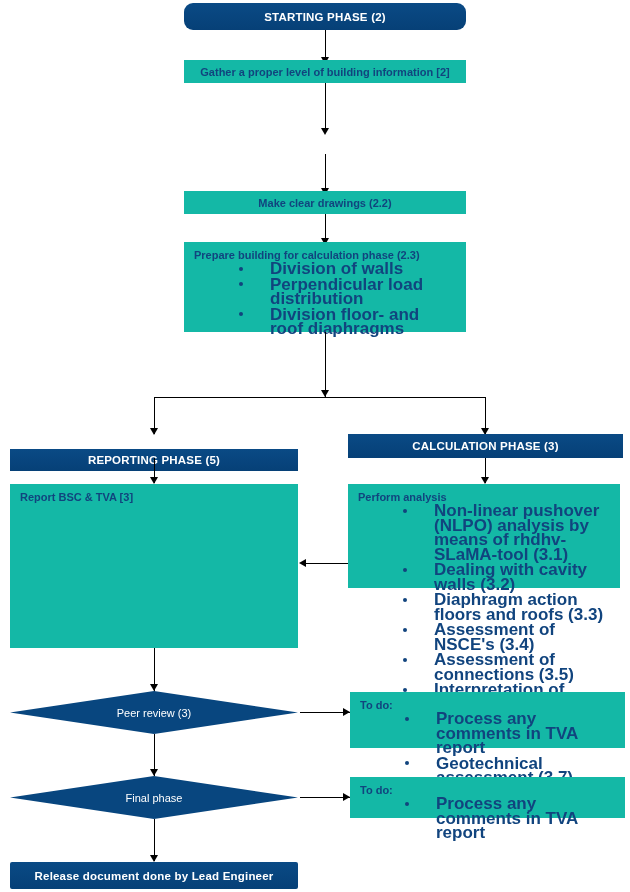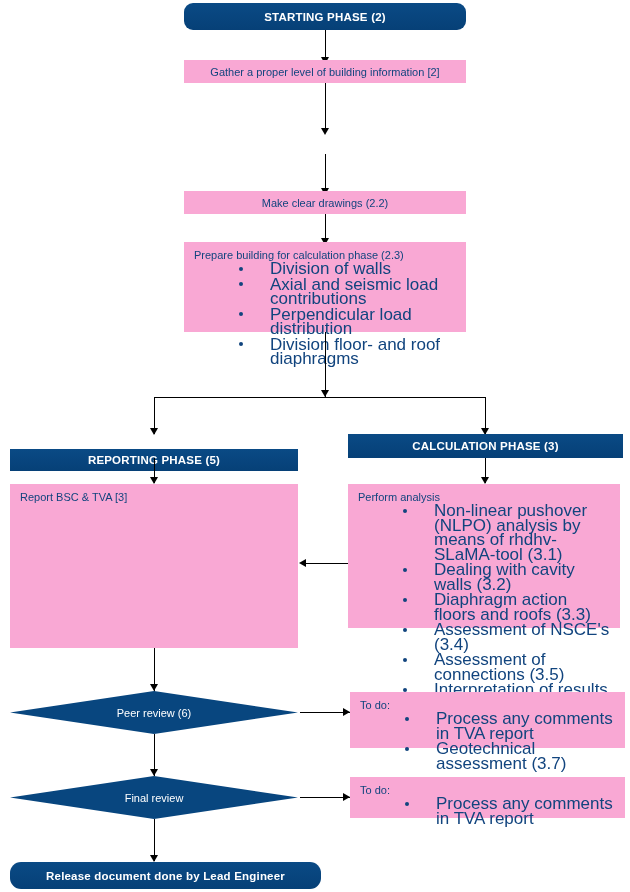--- a/index.html
+++ b/index.html
@@ -16,24 +16,25 @@
     color:#ffffff;
     font-size:11.5px;
     font-weight:bold;
     letter-spacing:.2px;
     display:flex;align-items:center;justify-content:center;
     text-align:center;
   }
   .dark.round{border-radius:9px;}
 
   .light{
-    background:#f9a8d4;
+    background:#14b8a6;
     color:#11447e;
     font-size:11px;
     padding:7px 10px 7px 10px;
+    font-weight:bold;
   }
   .light.center{display:flex;align-items:center;justify-content:center;padding:0;text-align:center;}
   .light .head{font-size:11px;color:#11447e;white-space:nowrap;}
 
   ul.bullets{margin:1px 0 0 0;padding:0;list-style:none;}
   ul.bullets li{
     position:relative;
     font-size:17px;
     color:#11447e;
     padding-left:76px;
@@ -101,24 +102,20 @@
 
   <div class="node light" style="left:184px;top:242px;width:282px;height:90px;">
     <div class="head">Prepare building for calculation phase (2.3)</div>
     <ul class="bullets">
       <li>
           <span class="bul"></span>
           <span class="txt">Division of walls</span>
         </li>
       <li>
           <span class="bul"></span>
-          <span class="txt">Axial and seismic load contributions</span>
-        </li>
-      <li>
-          <span class="bul"></span>
           <span class="txt">Perpendicular load distribution</span>
         </li>
       <li>
           <span class="bul"></span>
           <span class="txt">Division floor- and roof diaphragms</span>
         </li>
     </ul>
   </div>
 
   <div class="vline" style="left:325px;top:332px;height:65px;"></div>
@@ -138,21 +135,21 @@
 
   <div class="vline" style="left:154px;top:458px;height:25px;"></div>
   <div class="arrow-d" style="left:150px;top:477px;"></div>
   <div class="vline" style="left:485px;top:458px;height:25px;"></div>
   <div class="arrow-d" style="left:481px;top:477px;"></div>
 
   <div class="node light" style="left:10px;top:484px;width:288px;height:164px;">
     <div class="head">Report BSC &amp; TVA [3]</div>
   </div>
 
-  <div class="node light" style="left:348px;top:484px;width:272px;height:144px;">
+  <div class="node light" style="left:348px;top:484px;width:272px;height:104px;">
     <div class="head">Perform analysis</div>
     <ul class="bullets">
       <li>
           <span class="bul"></span>
           <span class="txt">Non-linear pushover (NLPO)  analysis by means of rhdhv-SLaMA-tool (3.1)</span>
         </li>
       <li>
           <span class="bul"></span>
           <span class="txt">Dealing with cavity walls (3.2)</span>
         </li>
@@ -178,21 +175,21 @@
   <div class="hline" style="left:306px;top:563px;width:42px;"></div>
   <div class="arrow-l" style="left:299px;top:559px;"></div>
 
   <div class="vline" style="left:154px;top:648px;height:44px;"></div>
   <div class="arrow-d" style="left:150px;top:684px;"></div>
 
   <div class="diamond" style="left:10px;top:691px;width:288px;height:43px;">
     <svg class="shape" viewBox="0 0 288 43" preserveAspectRatio="none">
       <polygon points="144,0 288,21.5 144,43 0,21.5" fill="#08467f"></polygon>
     </svg>
-    <span class="lbl">Peer review (6)</span>
+    <span class="lbl">Peer review (3)</span>
   </div>
 
   <div class="hline" style="left:300px;top:712px;width:50px;"></div>
   <div class="arrow-r" style="left:343px;top:708px;"></div>
 
   <div class="node light" style="left:350px;top:692px;width:275px;height:56px;">
     <div class="head">To do:</div>
     <ul class="bullets">
       <li>
           <span class="bul"></span>
@@ -205,36 +202,36 @@
     </ul>
   </div>
 
   <div class="vline" style="left:154px;top:734px;height:42px;"></div>
   <div class="arrow-d" style="left:150px;top:769px;"></div>
 
   <div class="diamond" style="left:10px;top:776px;width:288px;height:43px;">
     <svg class="shape" viewBox="0 0 288 43" preserveAspectRatio="none">
       <polygon points="144,0 288,21.5 144,43 0,21.5" fill="#08467f"></polygon>
     </svg>
-    <span class="lbl">Final review</span>
+    <span class="lbl">Final phase</span>
   </div>
 
   <div class="hline" style="left:300px;top:797px;width:50px;"></div>
   <div class="arrow-r" style="left:343px;top:793px;"></div>
 
   <div class="node light" style="left:350px;top:777px;width:275px;height:41px;">
     <div class="head">To do:</div>
     <ul class="bullets">
       <li>
           <span class="bul"></span>
           <span class="txt">Process any comments in TVA report</span>
         </li>
     </ul>
   </div>
 
   <div class="vline" style="left:154px;top:819px;height:42px;"></div>
   <div class="arrow-d" style="left:150px;top:855px;"></div>
 
-  <div class="node dark round" style="left:10px;top:862px;width:311px;height:27px;border-radius:11px;">
+  <div class="node dark round" style="left:10px;top:862px;width:288px;height:27px;border-radius:2px;">
     <span>Release document done by Lead Engineer</span>
   </div>
 
 </div>
 
 </body></html>

